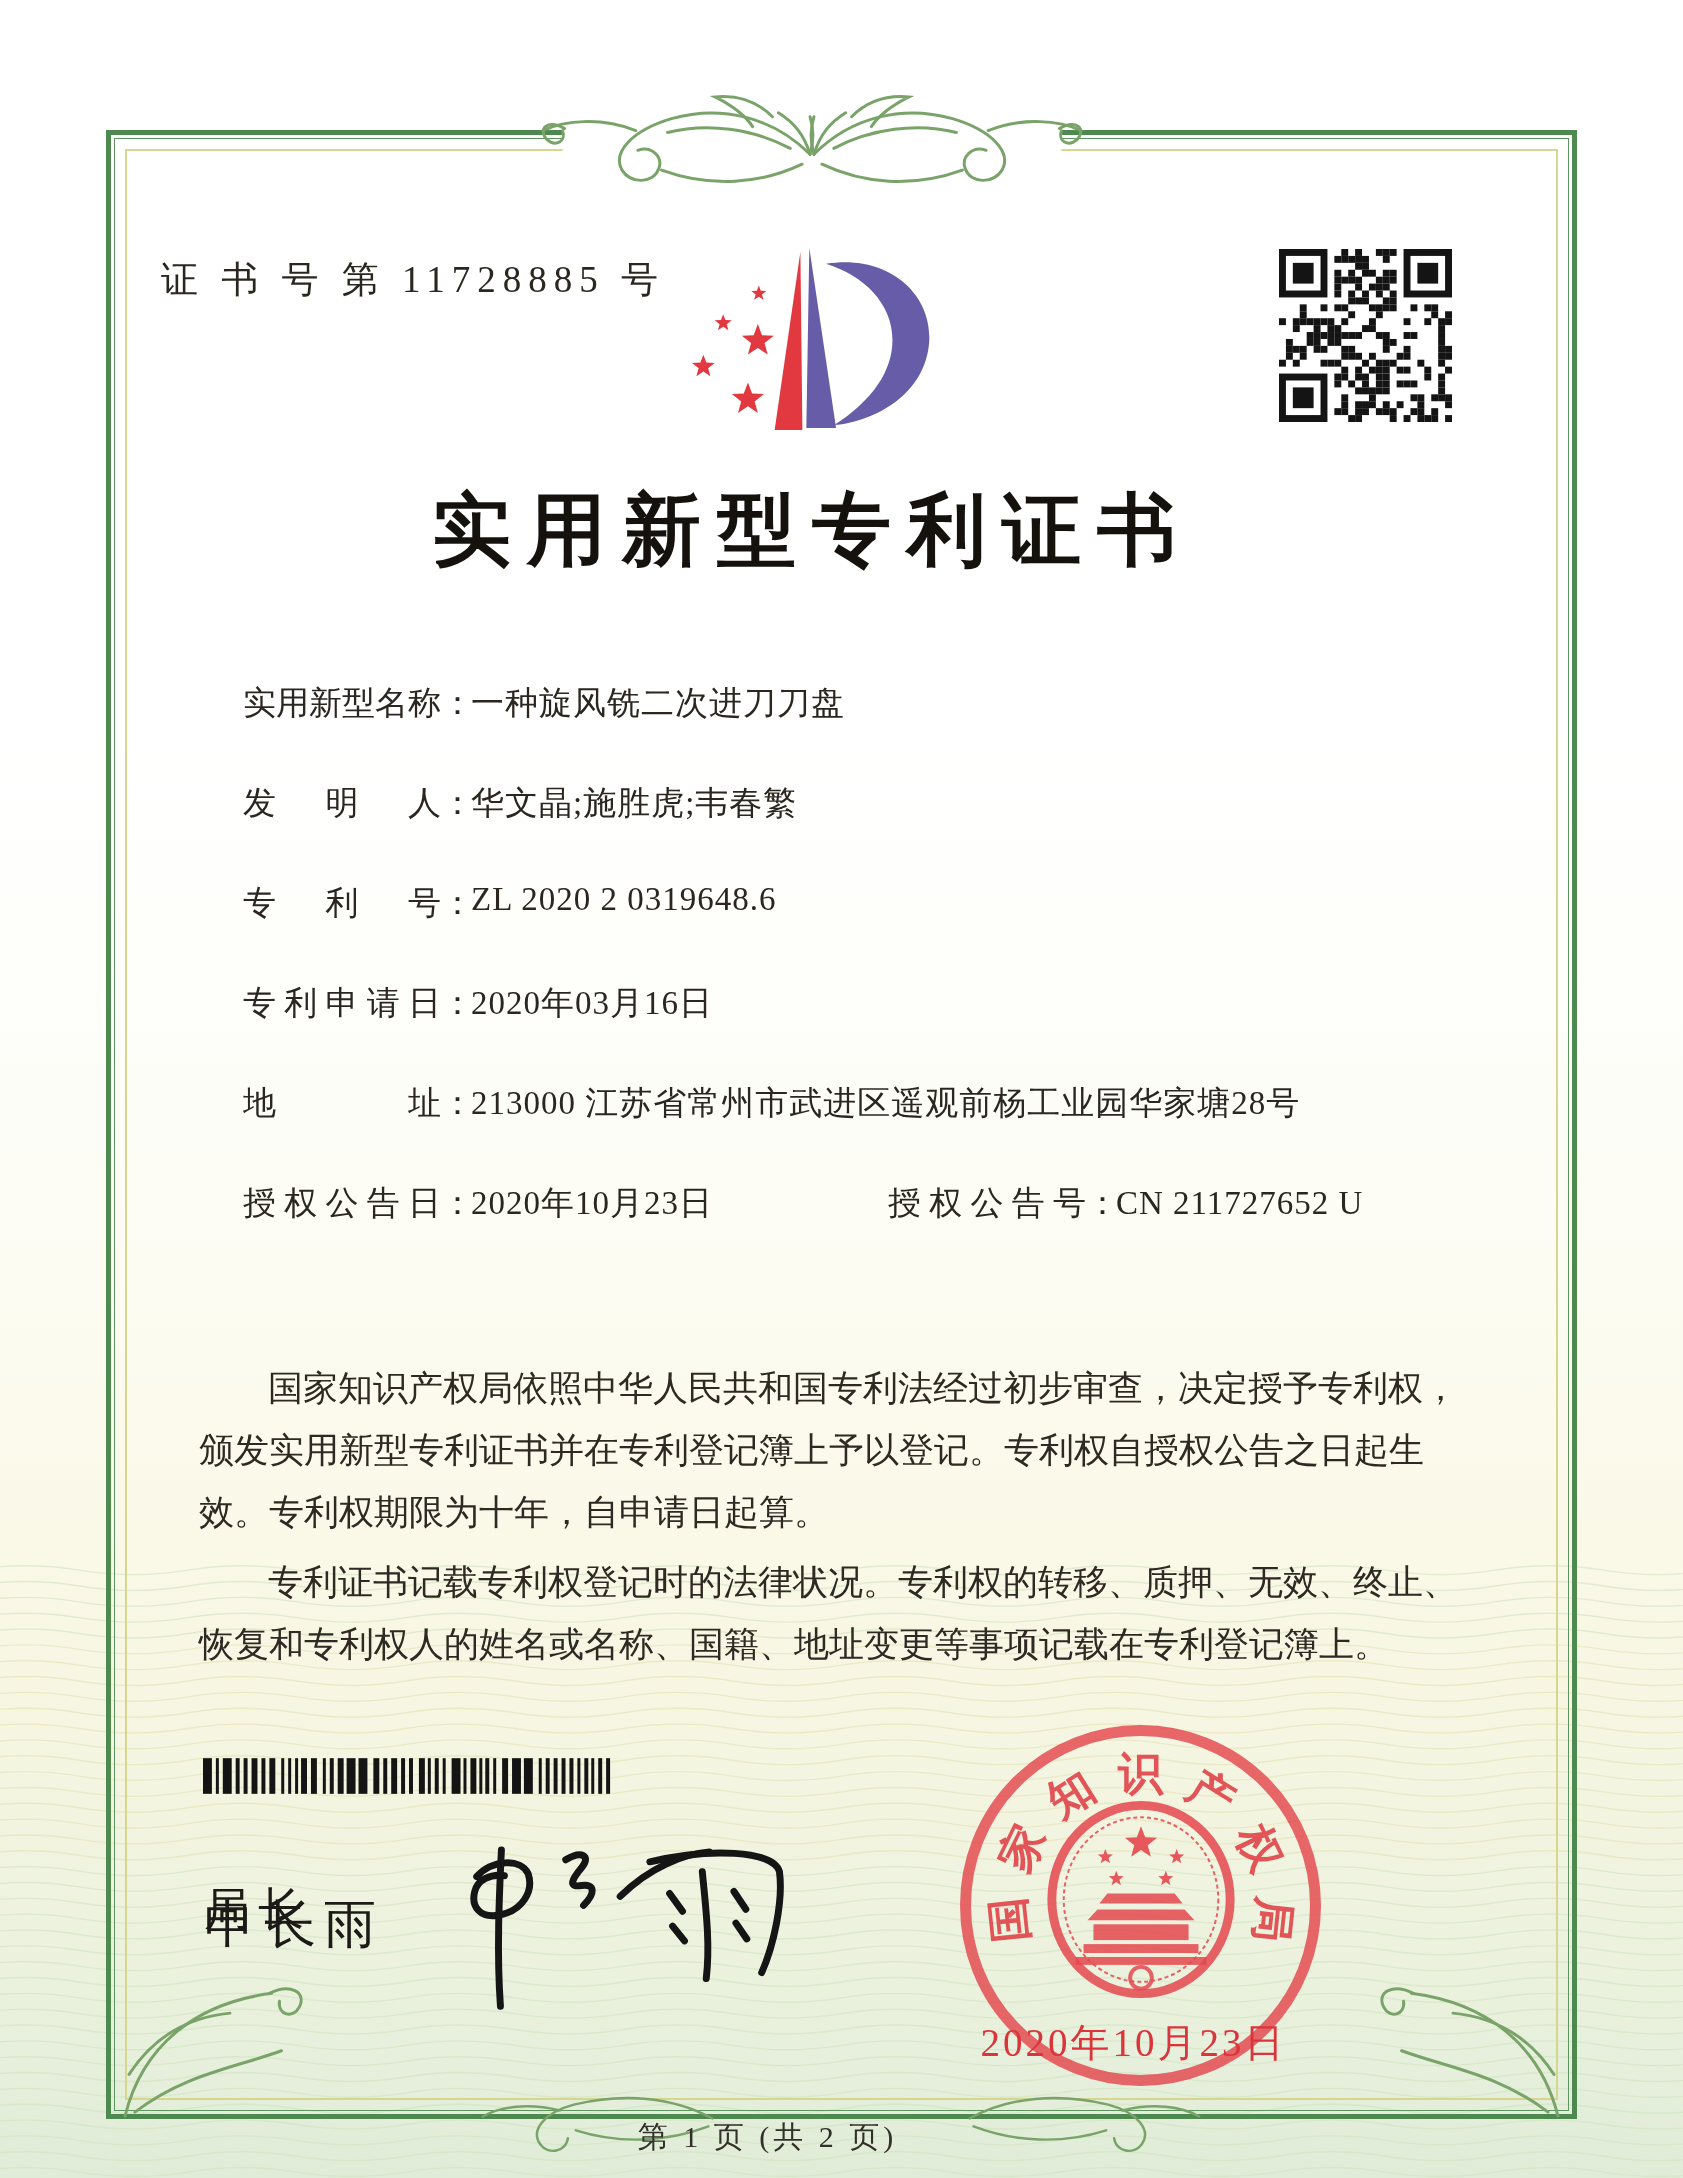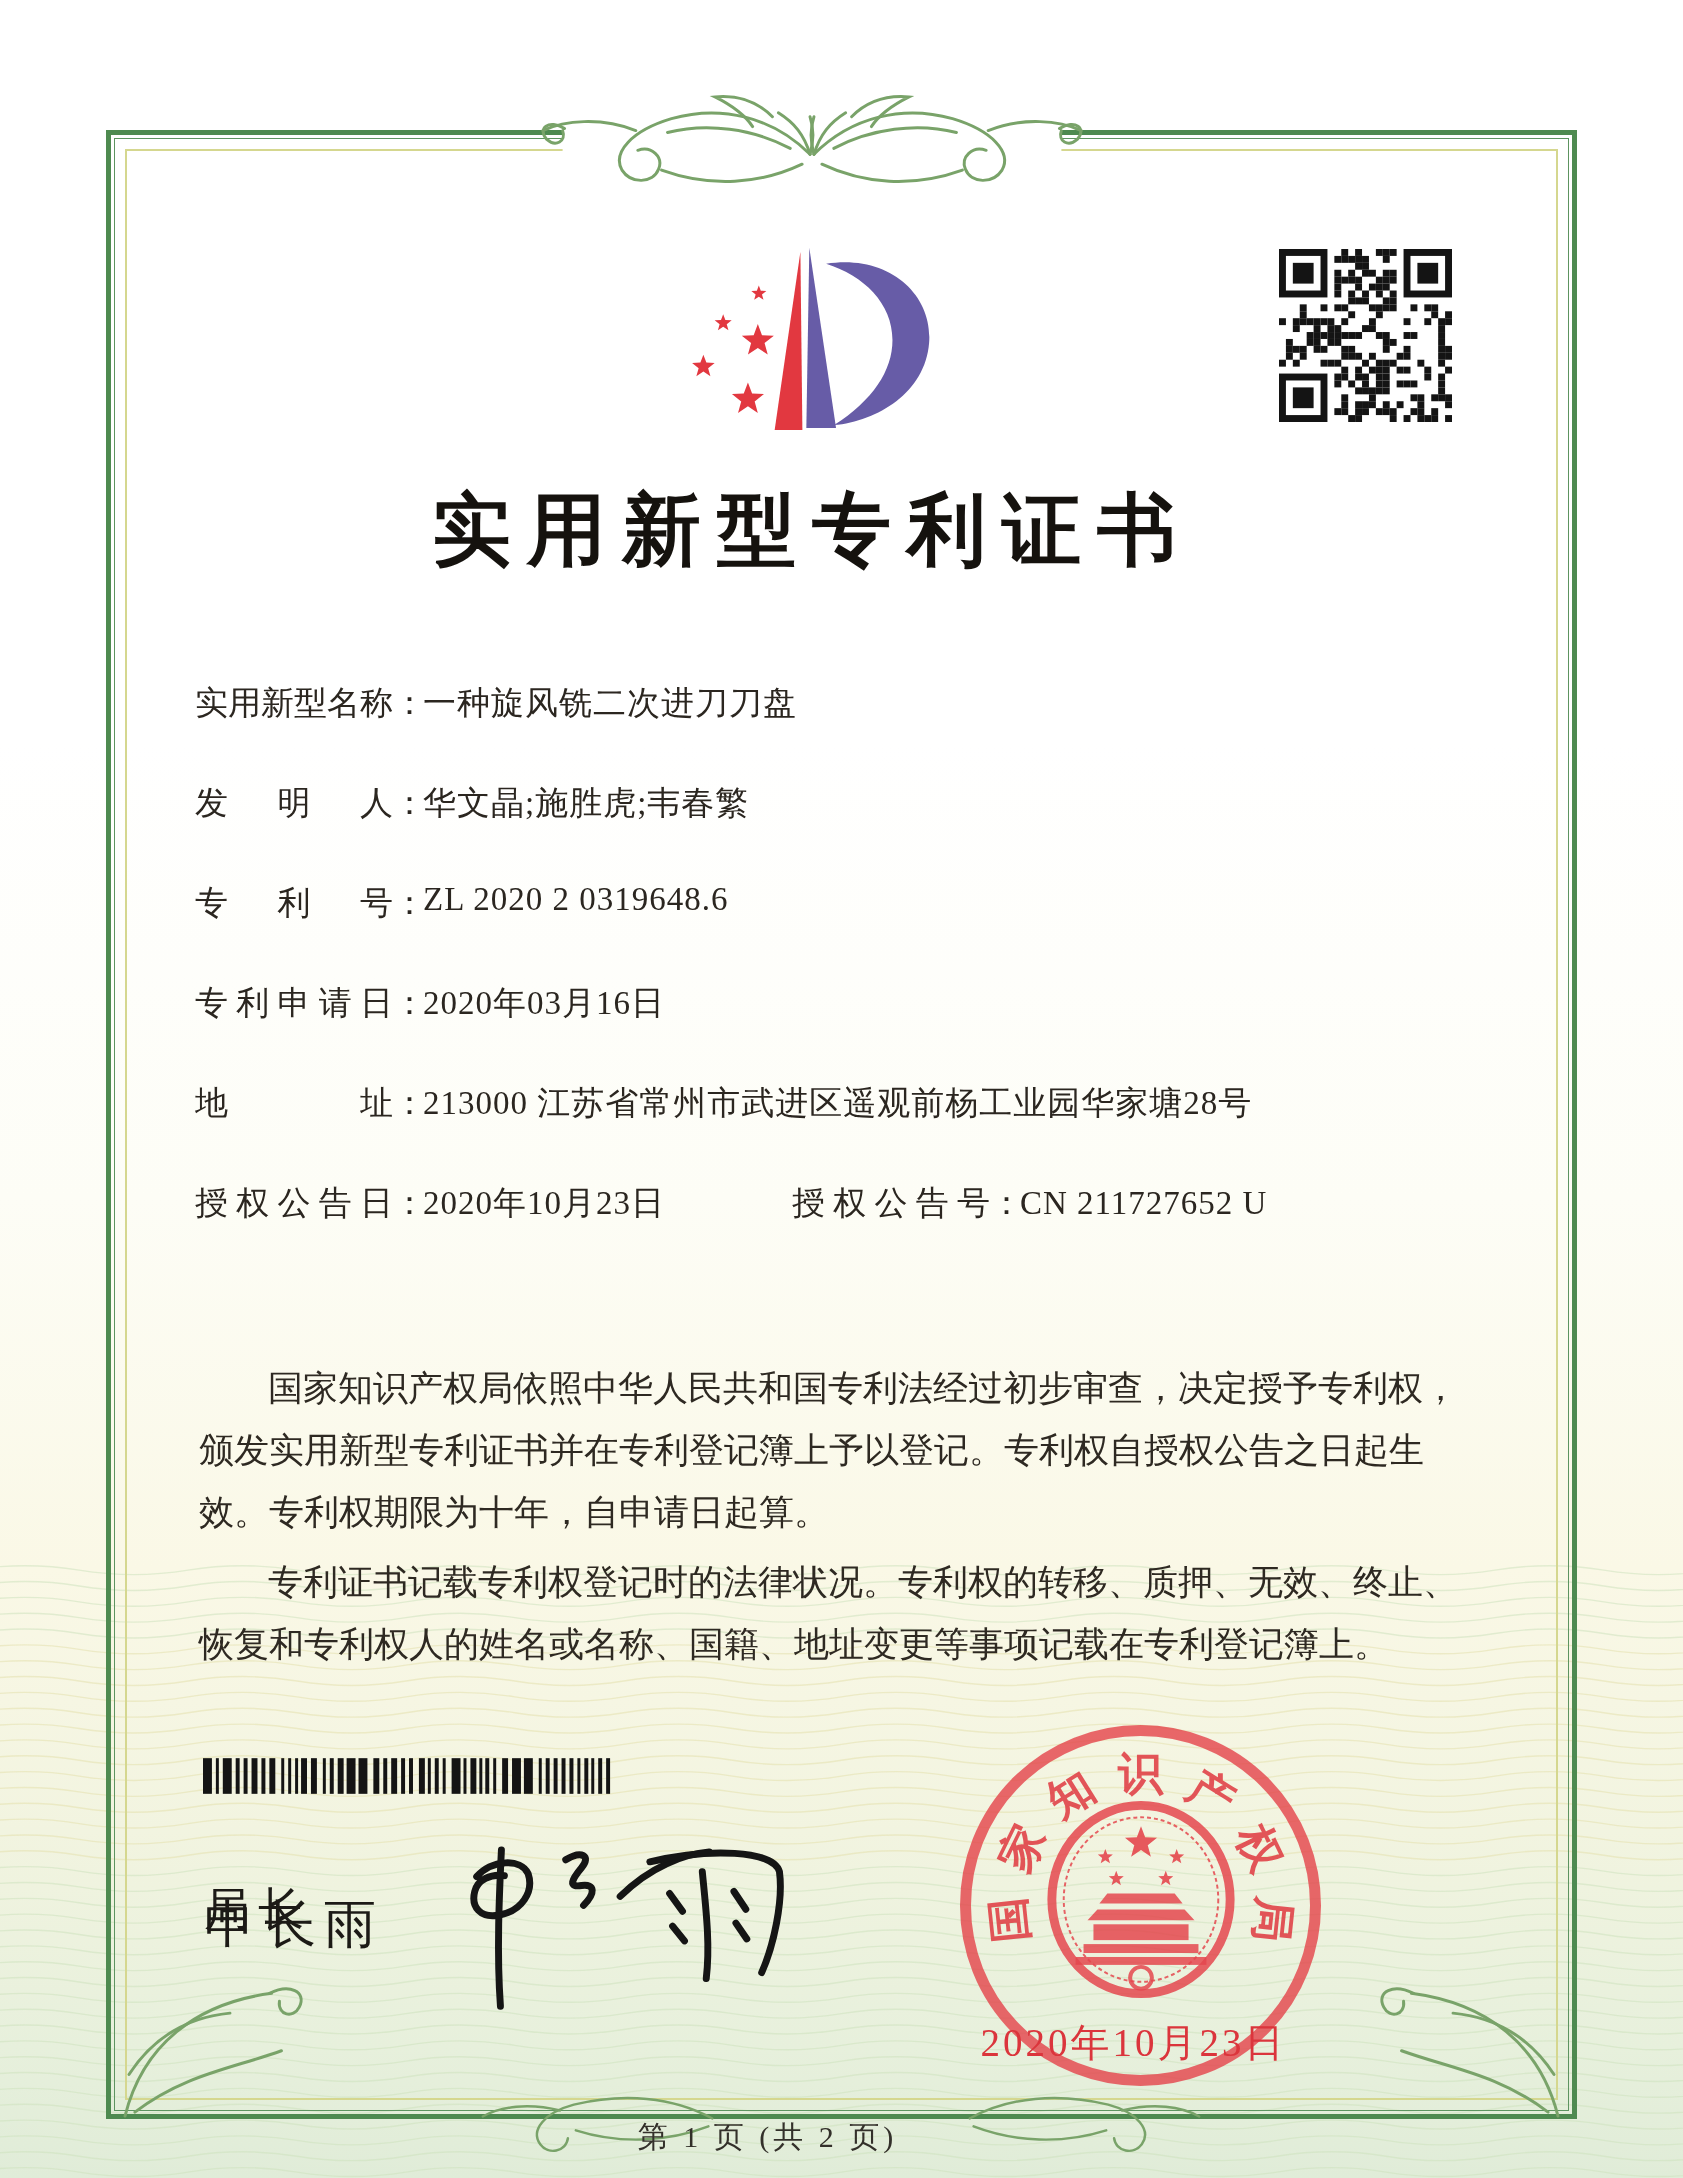--- a/index.html
+++ b/index.html
@@ -14,21 +14,21 @@
   .frame-gold{position:absolute;inset:14px;border:2px solid #d5d78f;}
   
   .cert-no{position:absolute;left:161px;top:255px;font-size:37px;letter-spacing:7px;color:#2a2620;}
   .logo{position:absolute;left:642px;top:224px;}
   .qr{position:absolute;left:1279px;top:249px;}
   .title{position:absolute;left:0;top:478px;width:1624px;text-align:center;margin:0;
     font-size:79px;font-weight:bold;letter-spacing:16px;color:#15120e;}
   
   .fields{position:absolute;left:195px;top:681px;width:1317px;}
   .frow{height:41px;margin-bottom:59px;font-size:33px;white-space:nowrap;color:#2b2620;}
-  .flabel{display:inline-block;width:198px;text-align:justify;text-align-last:justify;vertical-align:top;}
+  .flabel{display:inline-block;width:198px;text-align:justify;text-align-last:justify;vertical-align:top;margin-left:48px;}
   .colon{display:inline-block;width:30px;vertical-align:top;}
   .fvalue{letter-spacing:1px;}
   .fgroup2{margin-left:127px;}
   
   .bodytext{position:absolute;left:191px;top:1350px;width:1307px;font-size:35px;line-height:62px;color:#2e2922;}
   .bodytext p{margin:8px;text-indent:69px;}
   
   .barcode{position:absolute;left:203px;top:1758px;}
   .signer-title{position:absolute;left:204px;top:1879px;font-size:46px;letter-spacing:8px;
     font-family:"Liberation Sans",sans-serif;color:#1c1a16;}
@@ -132,20 +132,21 @@
   <svg class="orn" style="left:465px;top:2061px" width="752" height="111" viewBox="0 0 760 112">
     <rect x="20" y="30" width="720" height="60" fill="none"></rect>
     <g id="bflo" fill="none" stroke="#79a369" stroke-width="2.5" stroke-linecap="round">
       <path d="M250,58 C210,36 160,32 110,44 C80,52 66,70 76,84 C84,95 102,92 104,78"></path>
       <path d="M246,66 C204,82 156,84 112,70"></path>
       <path d="M96,50 C64,42 36,46 18,56"></path>
     </g>
     <use href="#bflo" transform="translate(760,0) scale(-1,1)"></use>
   </svg>
 
+  <div class="cert-no">证 书 号 第 11728885 号</div>
 
   <svg class="logo" width="297" height="218" viewBox="0 0 300 220">
     <polygon points="160,28 134,208 162,208" fill="#e23840"></polygon>
     <polygon points="169,24 166,206 196,206" fill="#675ca7"></polygon>
     <path d="M186,40 C248,30 294,70 290,120 C286,170 238,199 194,203 C233,178 253,148 253,117 C253,80 224,52 186,40 Z" fill="#675ca7"></path>
     <g id="logo-stars" fill="#e23840">
         <polygon points="118.0,62.0 120.0,67.3 125.6,67.5 121.2,71.0 122.7,76.5 118.0,73.4 113.3,76.5 114.8,71.0 110.4,67.5 116.0,67.3"></polygon>
         <polygon points="82.0,91.0 84.2,96.9 90.6,97.2 85.6,101.2 87.3,107.3 82.0,103.8 76.7,107.3 78.4,101.2 73.4,97.2 79.8,96.9"></polygon>
         <polygon points="117.0,101.0 121.2,112.2 133.2,112.7 123.8,120.2 127.0,131.8 117.0,125.1 107.0,131.8 110.2,120.2 100.8,112.7 112.8,112.2"></polygon>
         <polygon points="62.0,132.0 65.0,139.9 73.4,140.3 66.8,145.6 69.1,153.7 62.0,149.0 54.9,153.7 57.2,145.6 50.6,140.3 59.0,139.9"></polygon>

